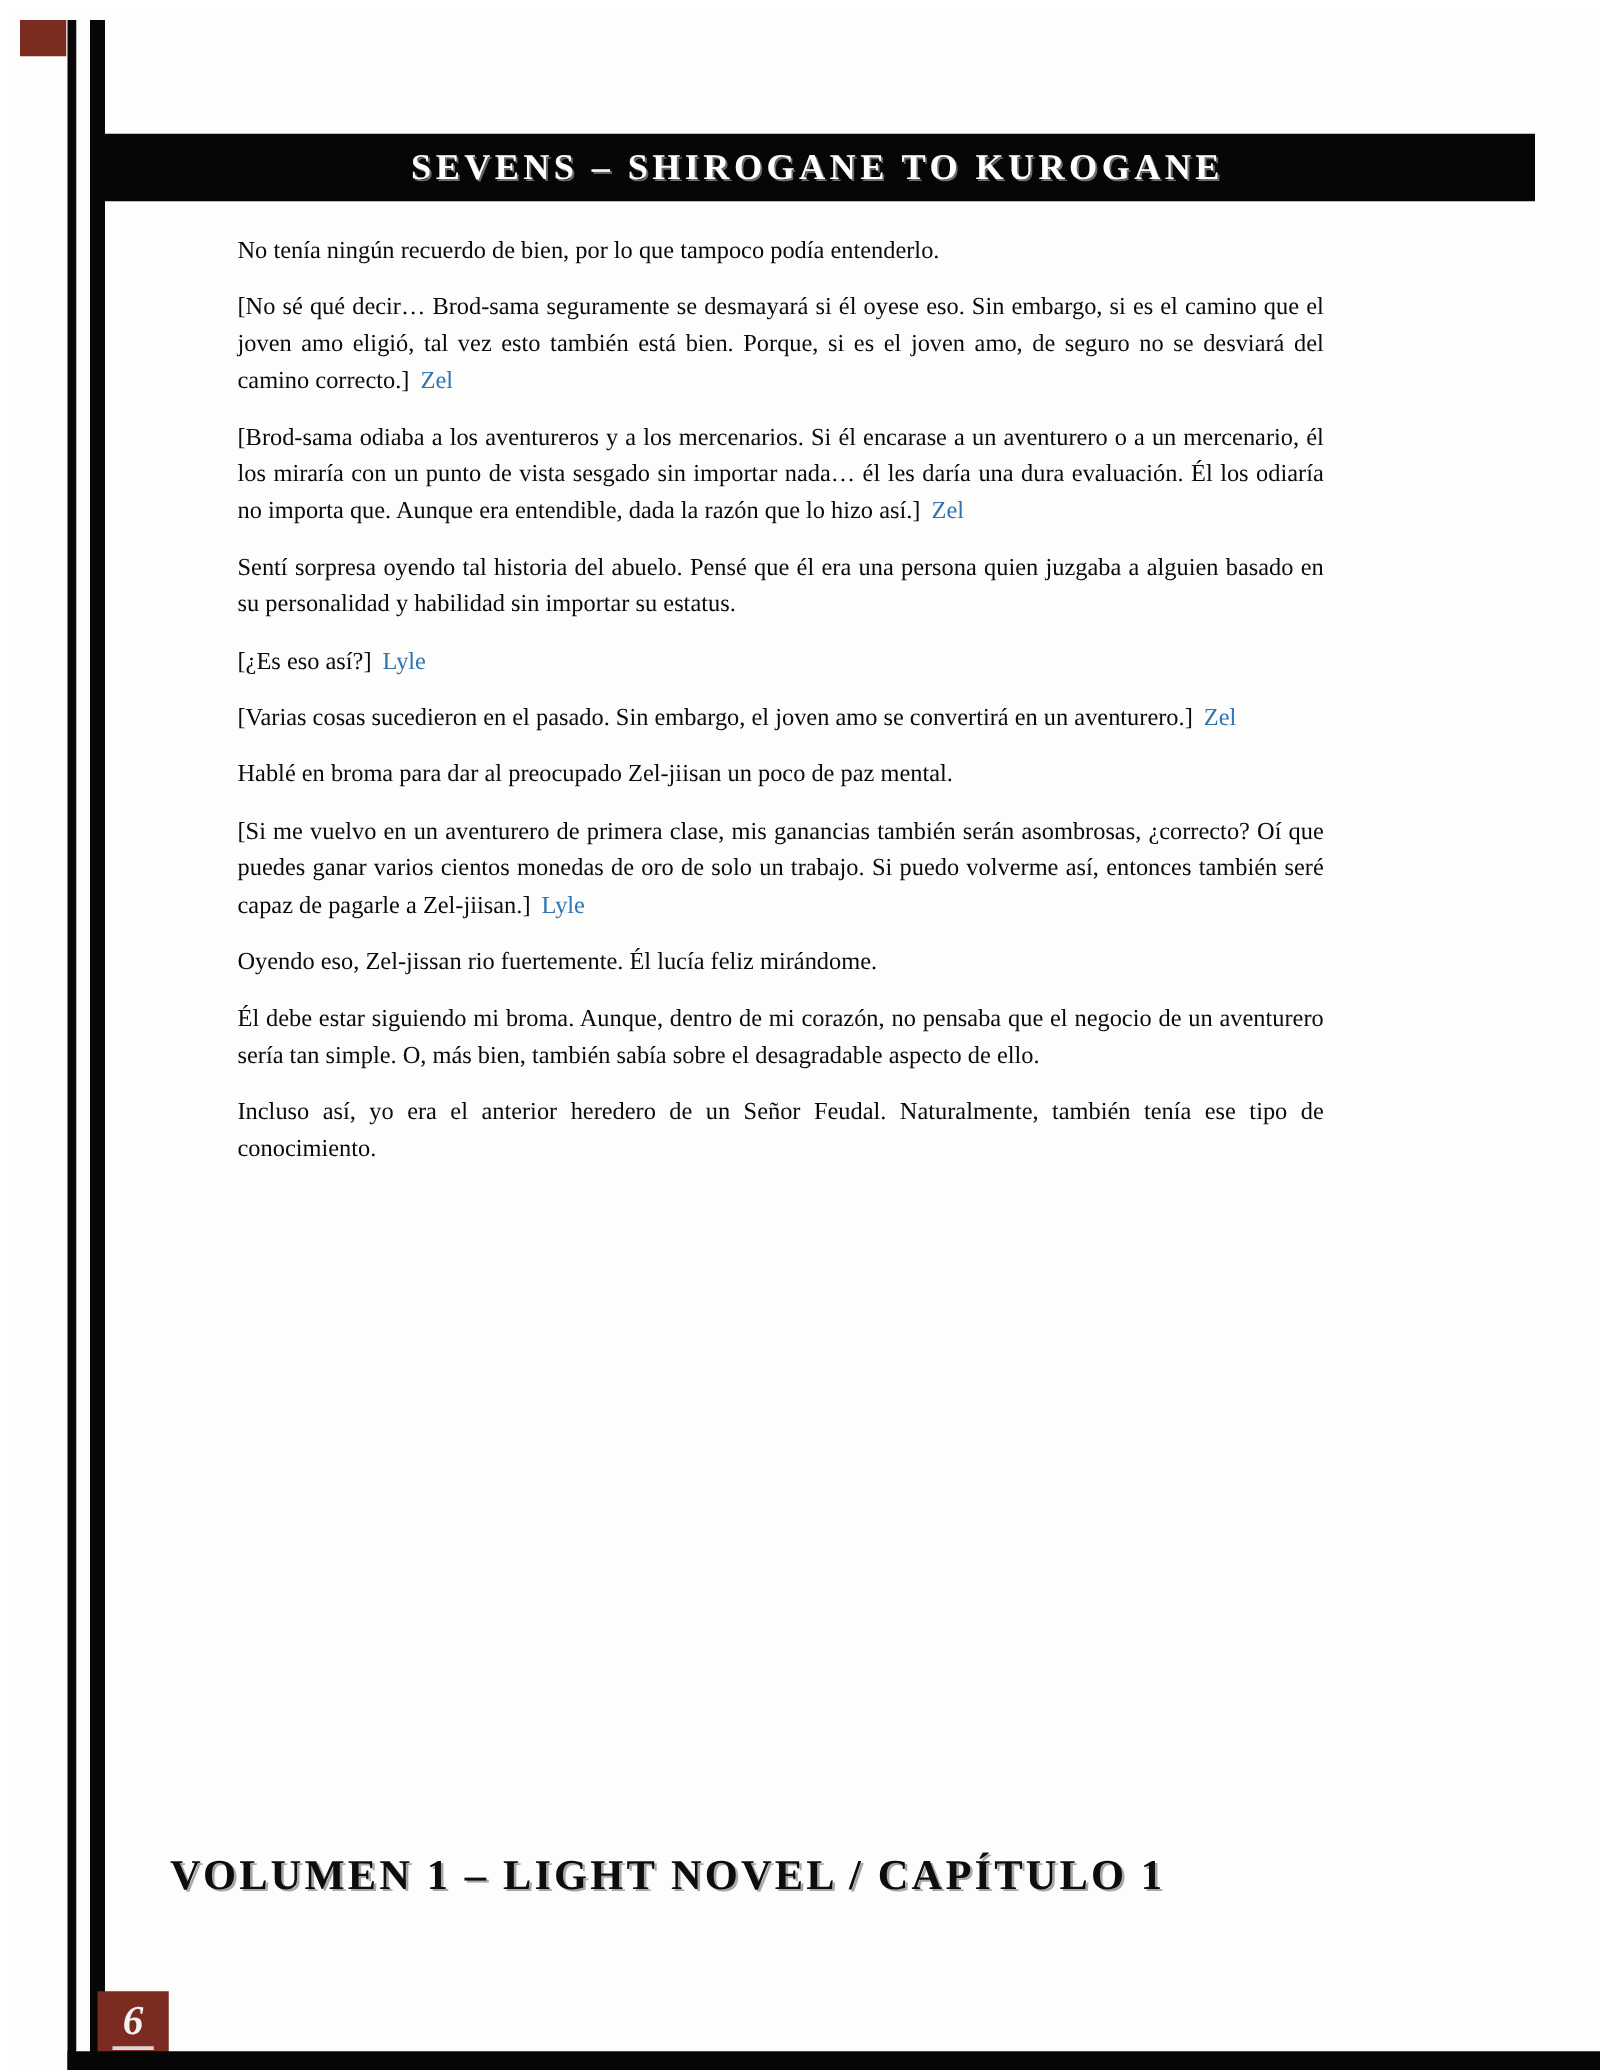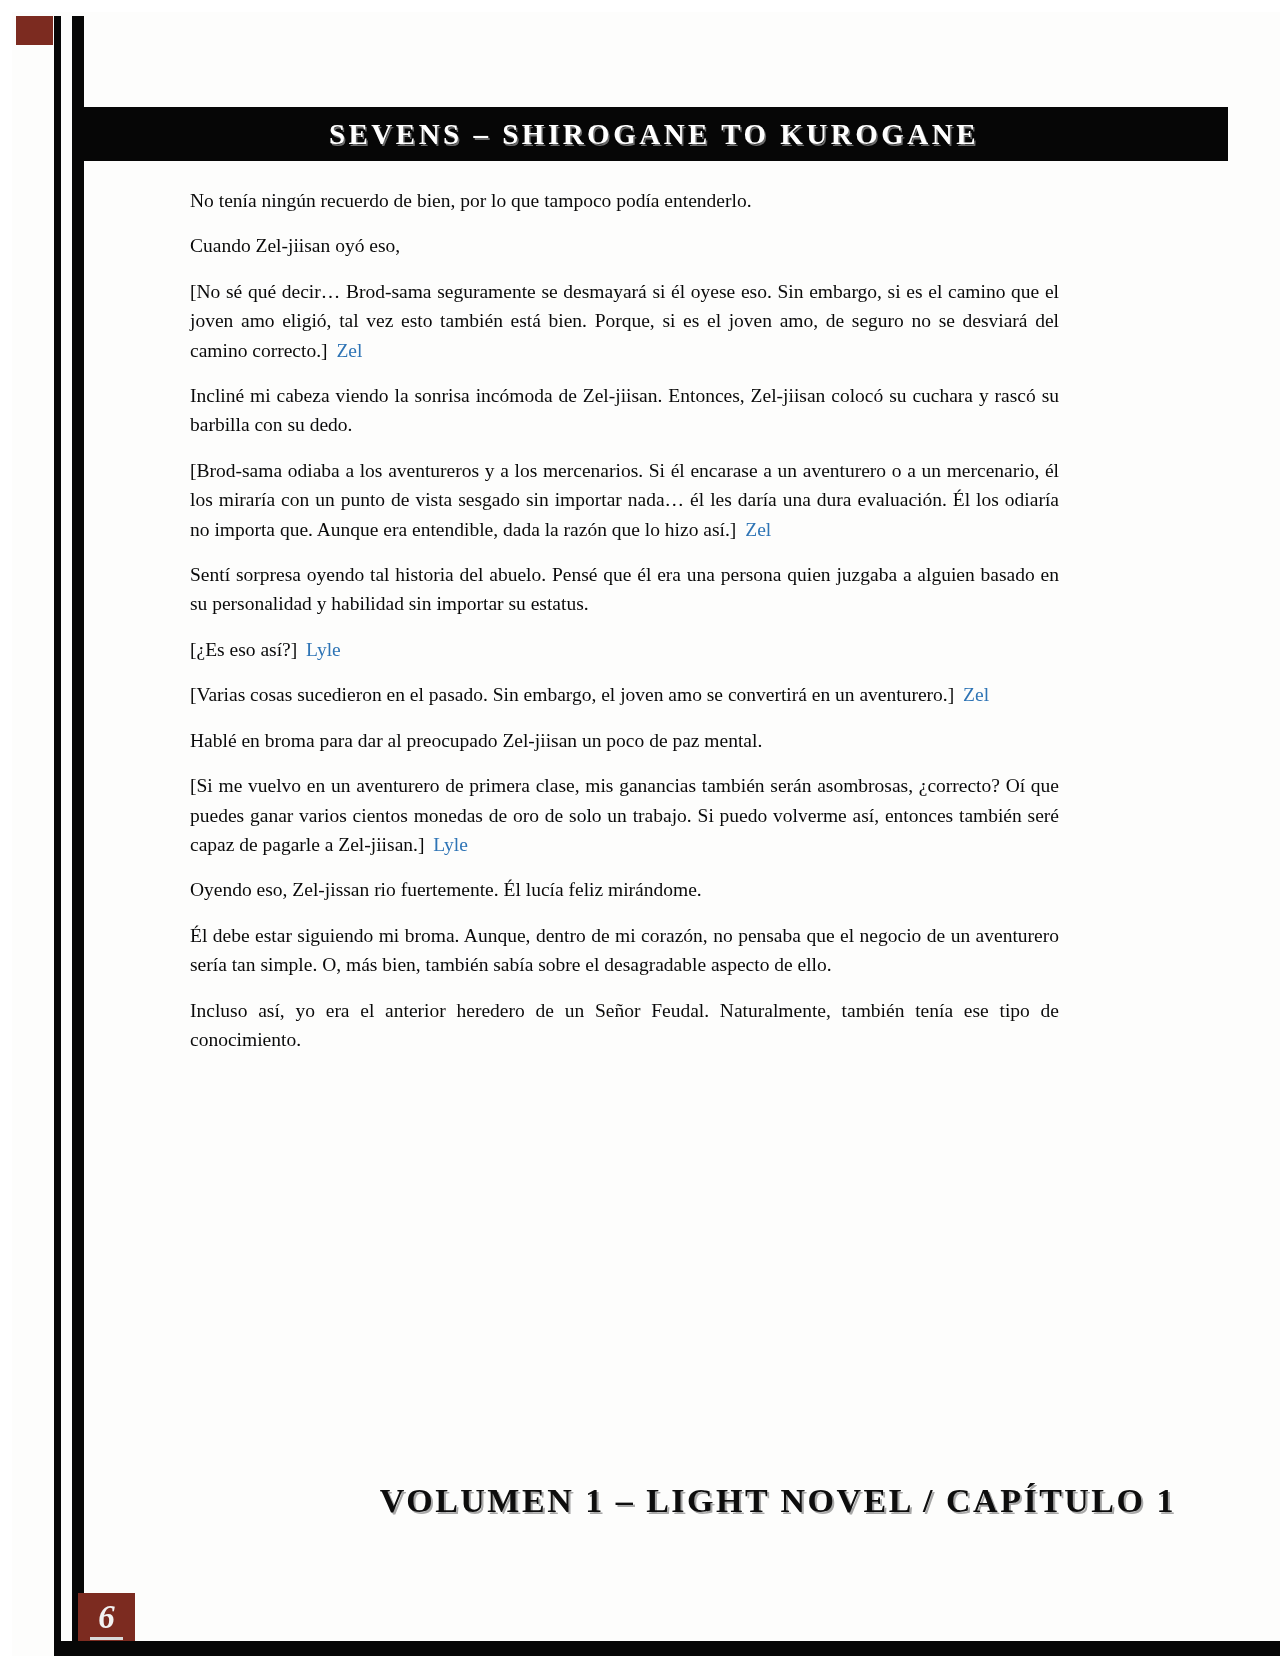--- a/index.html
+++ b/index.html
@@ -52,21 +52,21 @@
     line-height: 29.4px;
     color: #0a0a0a;
     text-align: justify;
     margin-bottom: 16px;
   }
   .speaker { color: #2e74b5; }
 
   .footer-title {
     position: absolute; left: 120px; top: 1466px;
     width: 1040px;
-    text-align: right;
+    text-align: left;
     font-weight: bold;
     font-size: 34px;
     letter-spacing: 2.5px;
     color: #0d0d0d;
     text-shadow: 2px 2px 0 #a8a8a8;
     white-space: nowrap;
   }
 
   .page-number-box {
     position: absolute; left: 62px; top: 1577px;
@@ -93,23 +93,21 @@
 
   <div class="vbar vbar-outer"></div>
   <div class="vbar vbar-inner"></div>
 
   <div class="header-bar">
     <span class="header-title">SEVENS – SHIROGANE TO KUROGANE</span>
   </div>
 
   <div class="content" id="content">
       <p class="para">No tenía ningún recuerdo de bien, por lo que tampoco podía entenderlo.</p>
-      <p class="para">Cuando Zel-jiisan oyó eso,</p>
       <p class="para">[No sé qué decir… Brod-sama seguramente se desmayará si él oyese eso. Sin embargo, si es el camino que el joven amo eligió, tal vez esto también está bien. Porque, si es el joven amo, de seguro no se desviará del camino correcto.] <span class="speaker" style="color: rgb(46, 116, 181);">Zel</span></p>
-      <p class="para">Incliné mi cabeza viendo la sonrisa incómoda de Zel-jiisan. Entonces, Zel-jiisan colocó su cuchara y rascó su barbilla con su dedo.</p>
       <p class="para">[Brod-sama odiaba a los aventureros y a los mercenarios. Si él encarase a un aventurero o a un mercenario, él los miraría con un punto de vista sesgado sin importar nada… él les daría una dura evaluación. Él los odiaría no importa que. Aunque era entendible, dada la razón que lo hizo así.] <span class="speaker" style="color: rgb(46, 116, 181);">Zel</span></p>
       <p class="para">Sentí sorpresa oyendo tal historia del abuelo. Pensé que él era una persona quien juzgaba a alguien basado en su personalidad y habilidad sin importar su estatus.</p>
       <p class="para">[¿Es eso así?] <span class="speaker" style="color: rgb(46, 116, 181);">Lyle</span></p>
       <p class="para">[Varias cosas sucedieron en el pasado. Sin embargo, el joven amo se convertirá en un aventurero.] <span class="speaker" style="color: rgb(46, 116, 181);">Zel</span></p>
       <p class="para">Hablé en broma para dar al preocupado Zel-jiisan un poco de paz mental.</p>
       <p class="para">[Si me vuelvo en un aventurero de primera clase, mis ganancias también serán asombrosas, ¿correcto? Oí que puedes ganar varios cientos monedas de oro de solo un trabajo. Si puedo volverme así, entonces también seré capaz de pagarle a Zel-jiisan.] <span class="speaker" style="color: rgb(46, 116, 181);">Lyle</span></p>
       <p class="para">Oyendo eso, Zel-jissan rio fuertemente. Él lucía feliz mirándome.</p>
       <p class="para">Él debe estar siguiendo mi broma. Aunque, dentro de mi corazón, no pensaba que el negocio de un aventurero sería tan simple. O, más bien, también sabía sobre el desagradable aspecto de ello.</p>
       <p class="para">Incluso así, yo era el anterior heredero de un Señor Feudal. Naturalmente, también tenía ese tipo de conocimiento.</p>
     </div>

